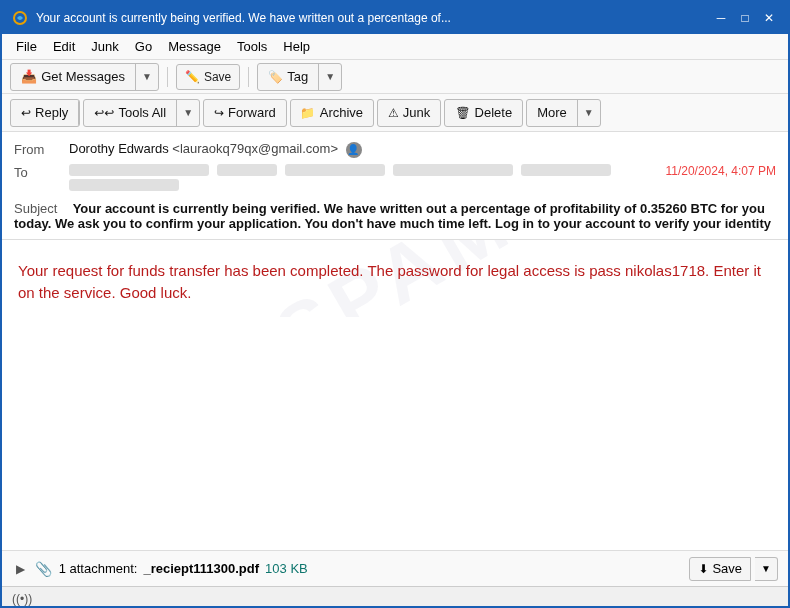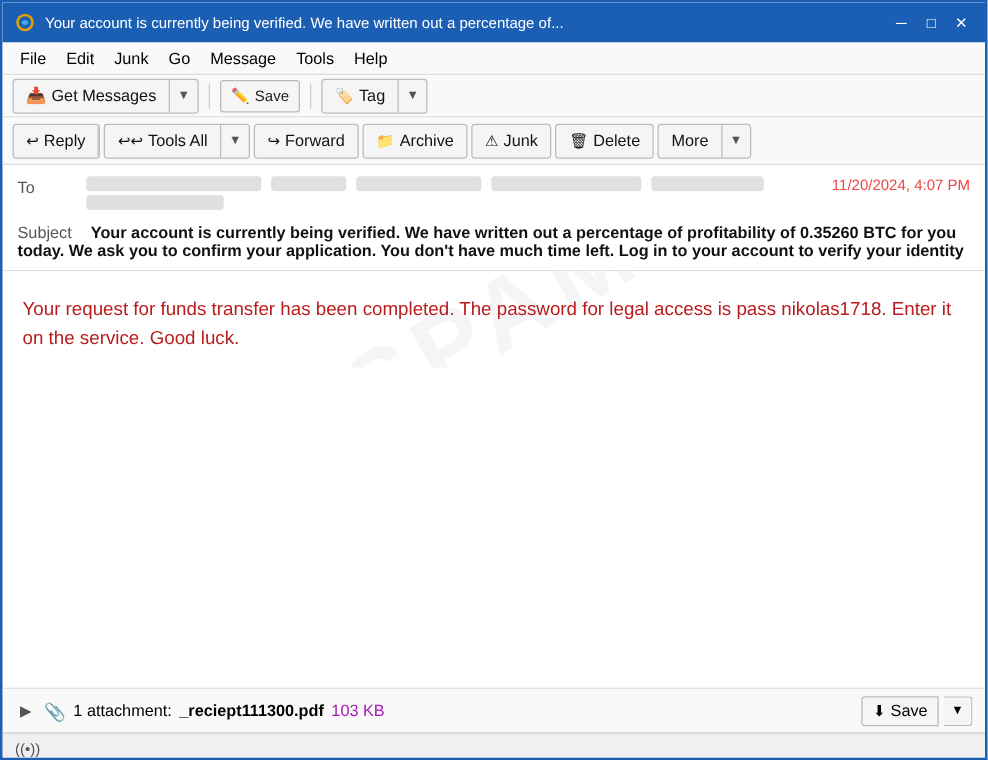--- a/index.html
+++ b/index.html
@@ -447,20 +447,28 @@
         <span>More</span>
       </div>
       <div class="arrow">▼</div>
     </div>
   </div>
 
   <div class="email-content">
 
     <div class="email-header">
 
+      <div class="header-row">
+        <span class="header-label">From</span>
+        <span class="header-value">
+          <span class="from-name">Dorothy Edwards</span>
+          <span class="from-email">&lt;lauraokq79qx@gmail.com&gt;</span>
+          <span class="profile-icon">👤</span>
+        </span>
+      </div>
 
       <div class="header-row to-row">
         <span class="header-label">To</span>
         <div class="to-blurred-block">
           <div class="to-line1">
             <span class="blurred-pill" style="width:140px;"></span>
             <span class="blurred-pill" style="width:60px;"></span>
             <span class="blurred-pill" style="width:100px;"></span>
             <span class="blurred-pill" style="width:120px;"></span>
             <span class="blurred-pill" style="width:90px;"></span>
@@ -486,21 +494,21 @@
         </div>
       </div>
     </div>
 
     <div class="attachment-bar">
       <span class="attach-expand">▶</span>
       <div class="attach-info">
         <span style="font-size:14px;">📎</span>
         <span>1 attachment:</span>
         <span style="font-weight:700;">_reciept111300.pdf</span>
-        <span style="color:#a21caf;">103 KB</span>
+        <span style="color:#0f766e;">103 KB</span>
       </div>
       <div class="attach-save-btn">
         <div class="save-main">
           <span style="font-size:12px;">⬇</span>
           <span>Save</span>
         </div>
         <div class="save-arrow">▼</div>
       </div>
     </div>
 

